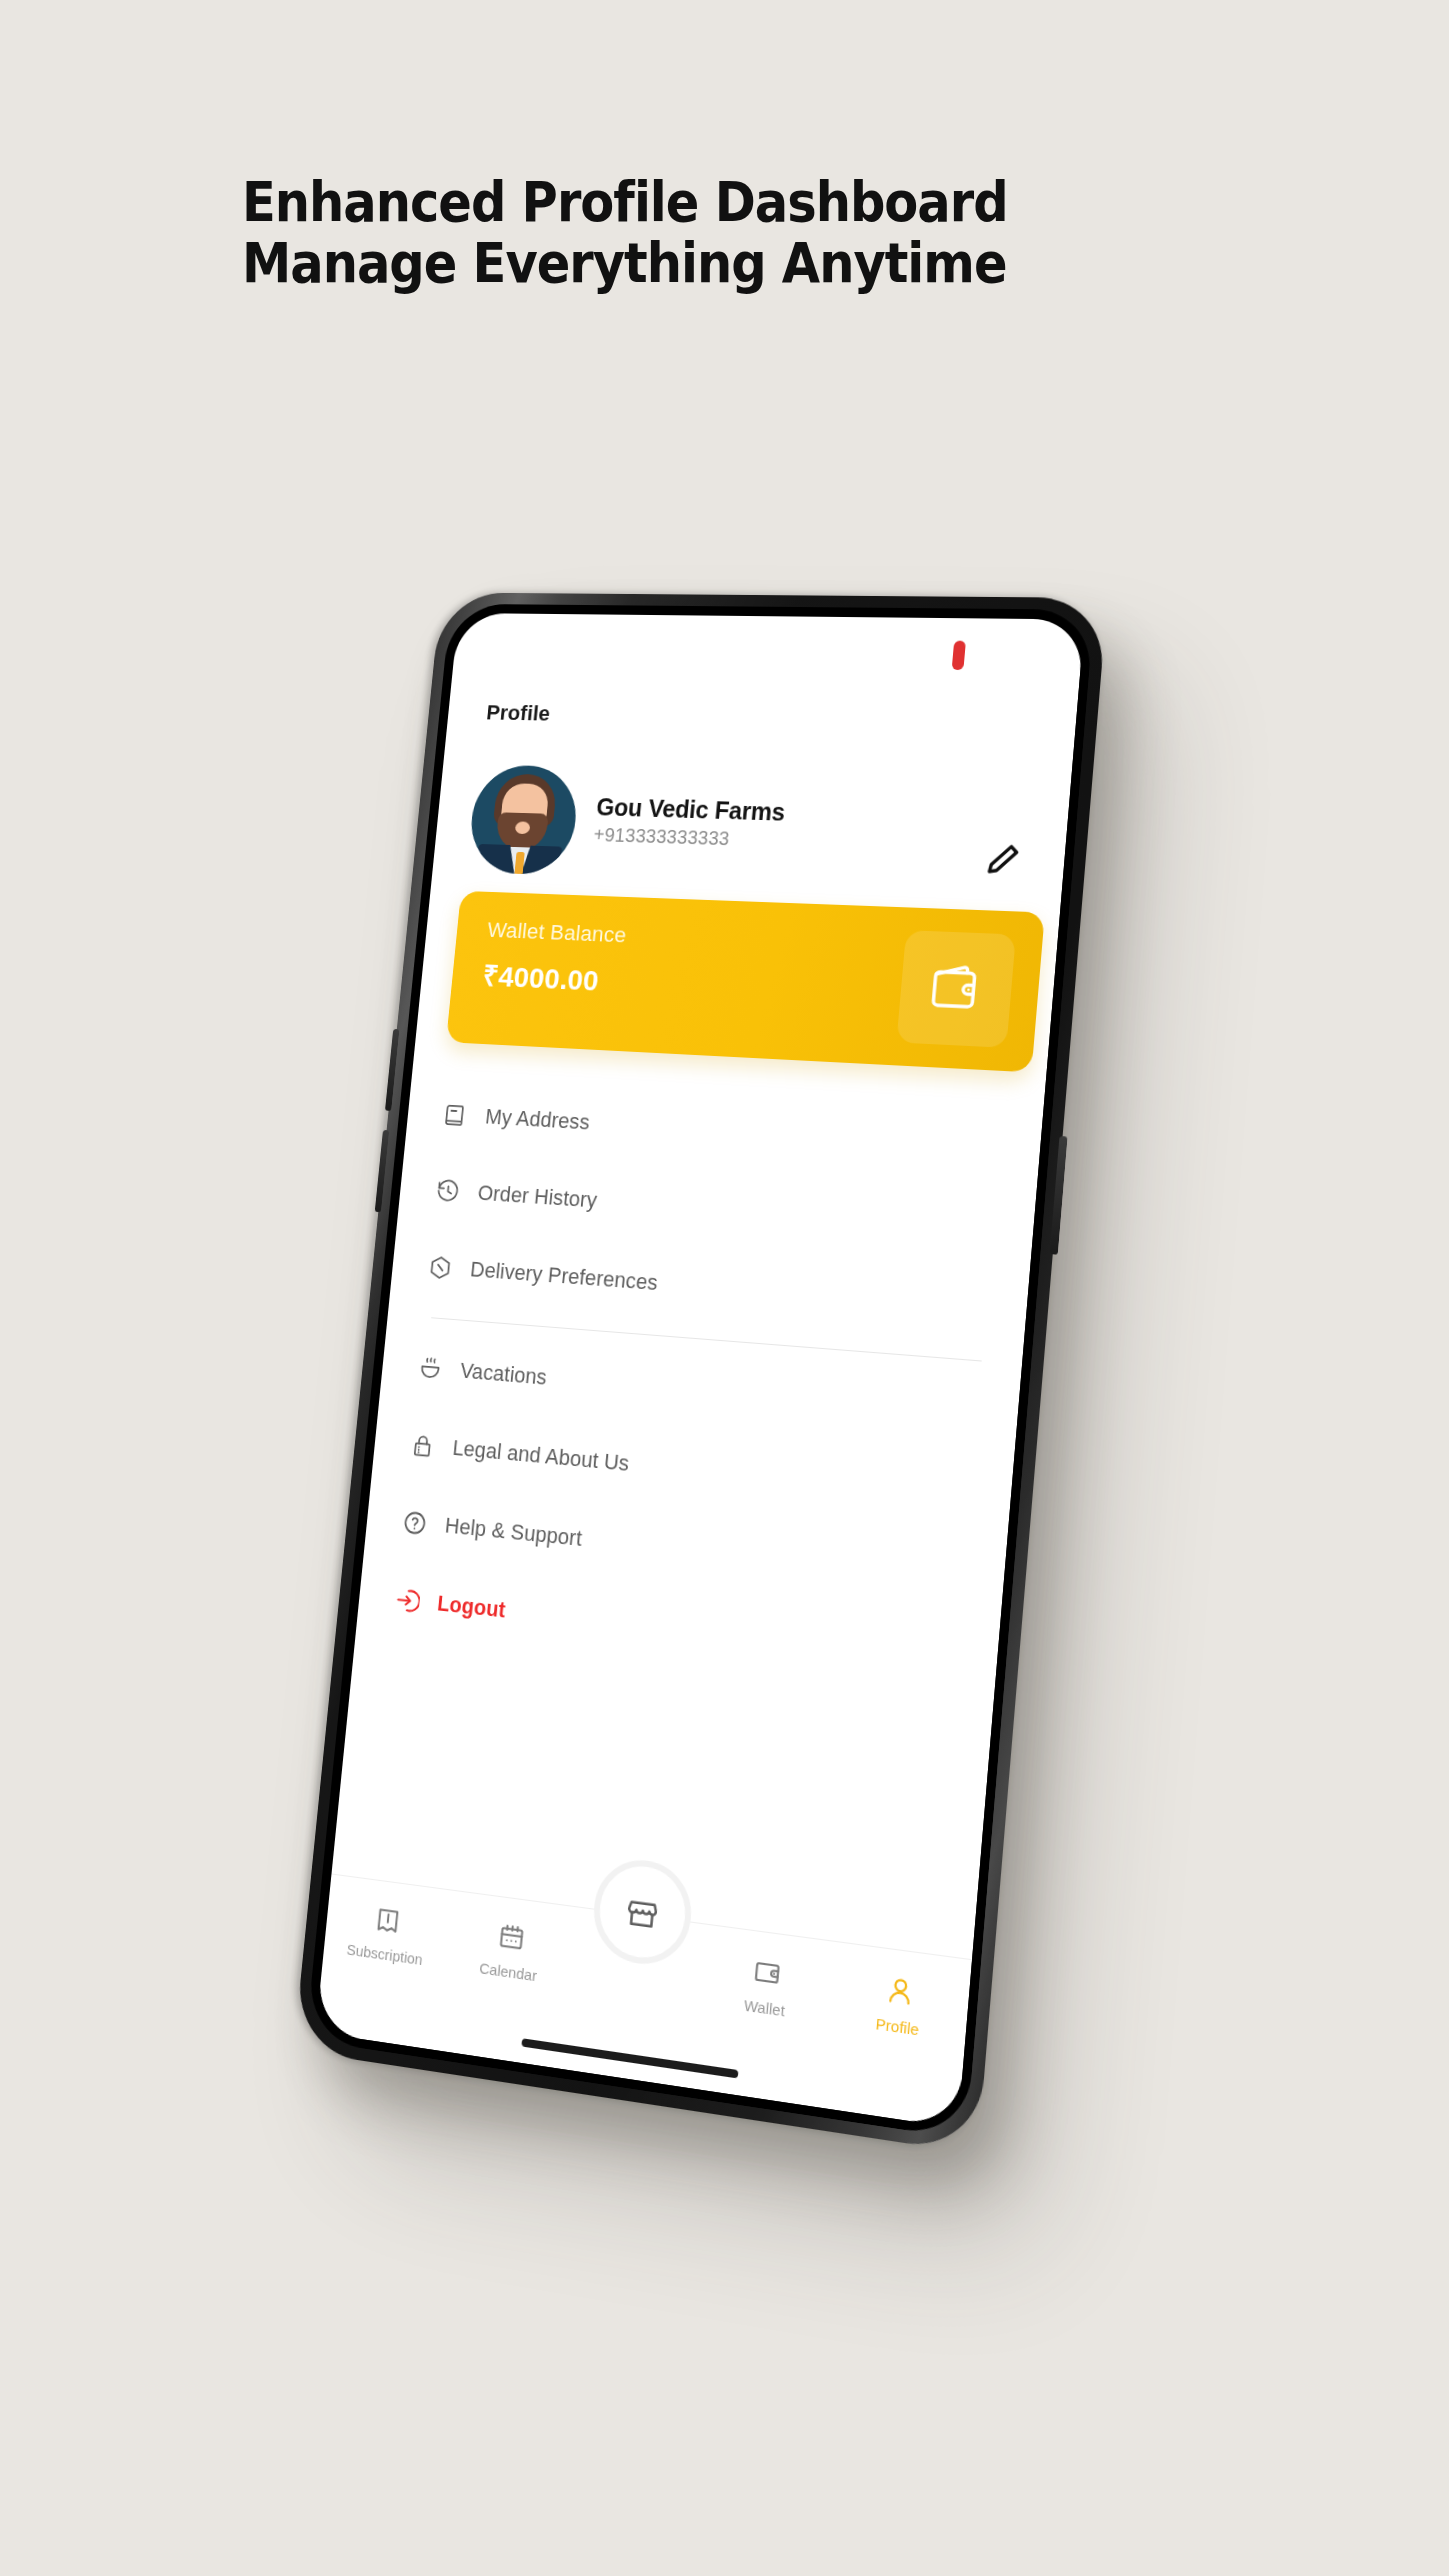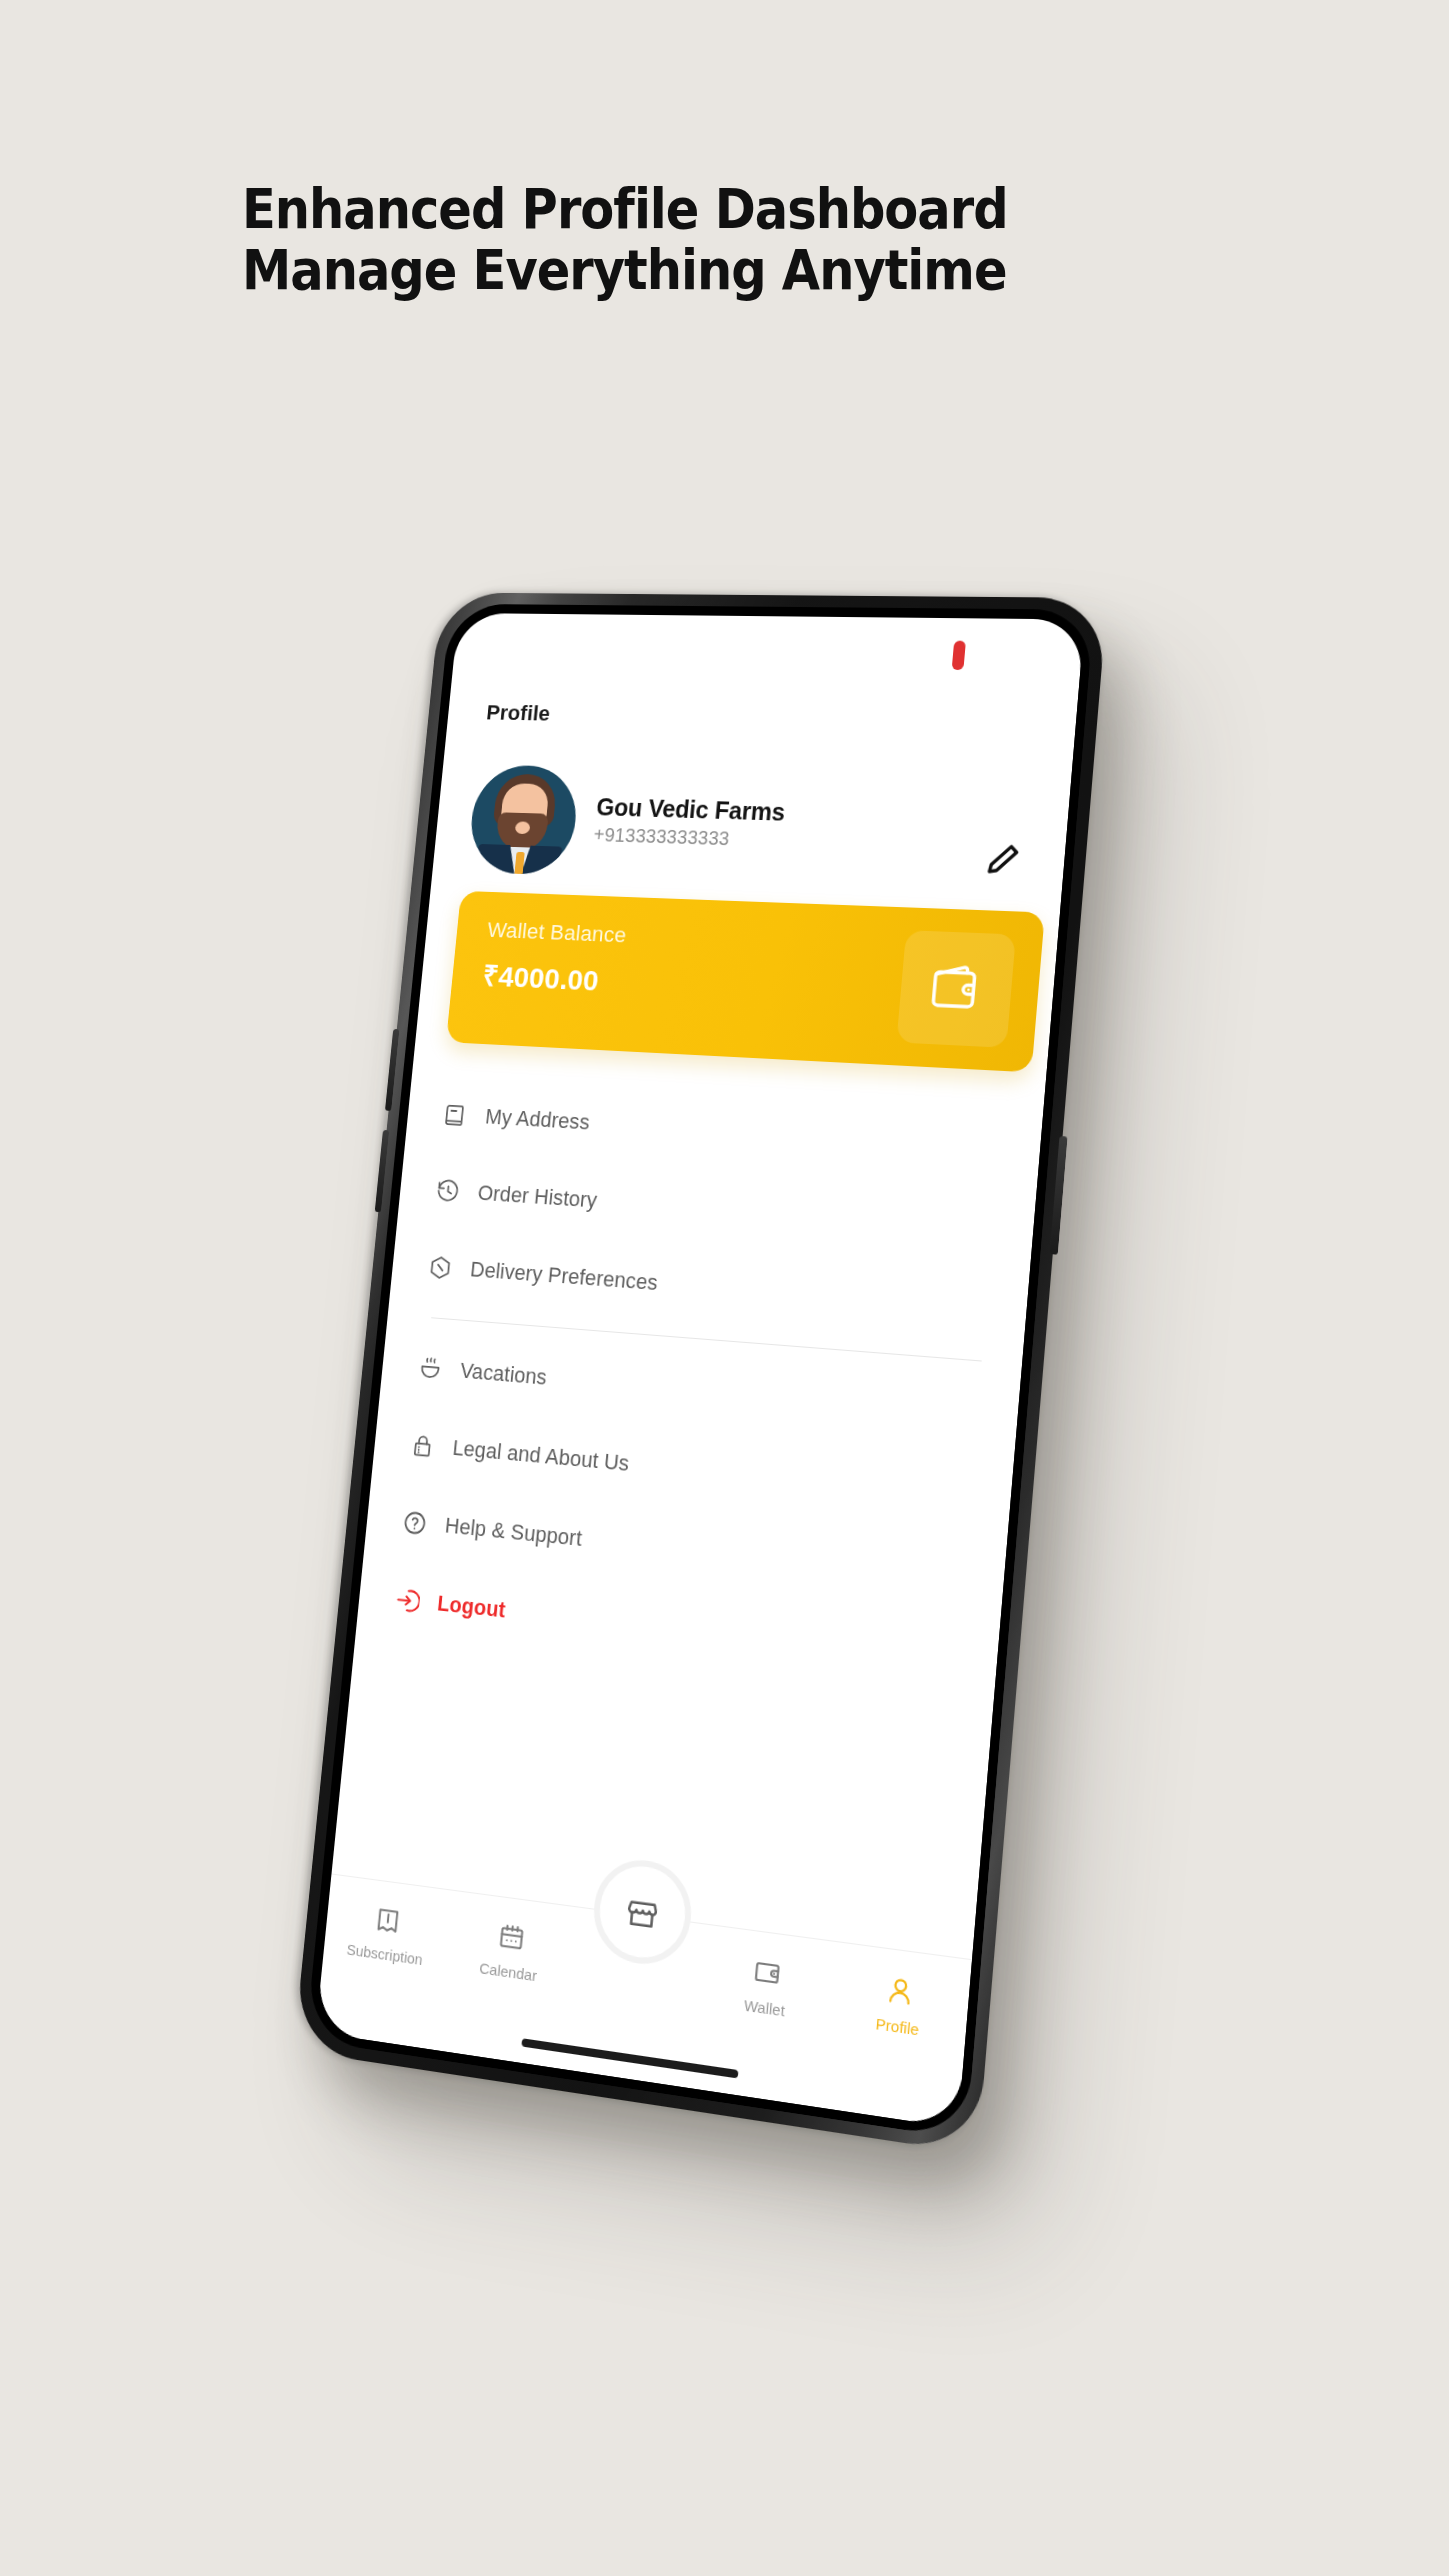--- a/index.html
+++ b/index.html
@@ -6,21 +6,21 @@
   html, body {
     width:1449px; height:2576px;
     background:#E9E6E1;
     font-family:"Liberation Sans", sans-serif;
     overflow:hidden;
   }
 
   
   .headline {
     position:absolute;
-    left:242px; top:179px;
+    left:242px; top:172px;
     width:1002px;
   }
   .headline-line {
     font-family:"DejaVu Sans", sans-serif;
     font-weight:bold;
     font-size:55px;
     line-height:1.10;
     letter-spacing:-1.1px;
     color:#111111;
     white-space:nowrap;

